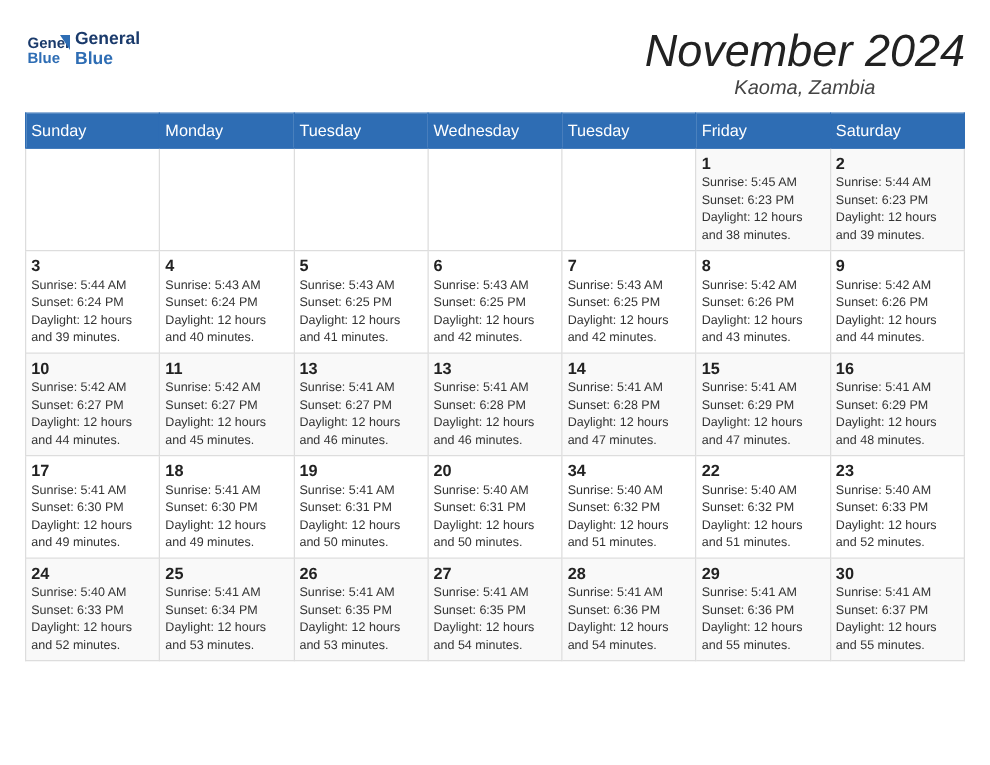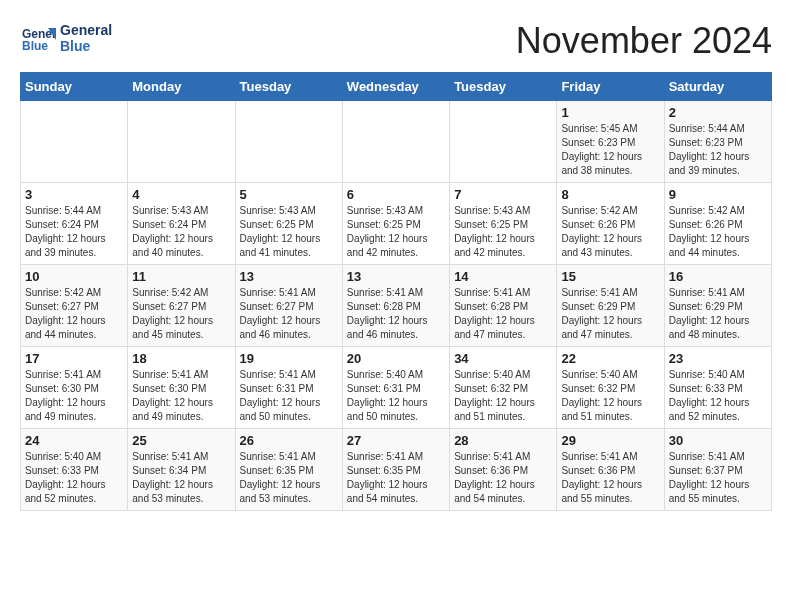--- a/index.html
+++ b/index.html
@@ -20,20 +20,21 @@
       display: flex;
       align-items: center;
       gap: 4px;
     }
     .logo-icon {
       width: 36px;
       height: 36px;
     }
     .title-area {
       text-align: center;
+      font-style: italic;
     }
     .month-title {
       font-size: 36px;
       font-weight: normal;
       color: #222;
     }
     .location-title {
       font-size: 16px;
       color: #444;
     }
@@ -43,21 +44,21 @@
       font-size: 11px;
     }
     thead tr {
       background-color: #2e6db4;
       color: #fff;
     }
     thead th {
       padding: 6px 4px;
       text-align: left;
       font-size: 13px;
-      font-weight: 700;
+      font-weight: 400;
       border: 1px solid #2e6db4;
     }
     tbody tr {
       border-bottom: 1px solid #ccc;
     }
     tbody td {
       vertical-align: top;
       padding: 4px;
       border: 1px solid #ddd;
       height: 80px;
@@ -93,20 +94,21 @@
       <text x="2" y="30" font-size="12" font-weight="bold" fill="#2e6db4">Blue</text>
       <polygon points="28,8 36,8 36,20" fill="#2e6db4"></polygon>
     </svg>
     <div>
       <div style="font-size:14px;font-weight:bold;color:#1a3a6b;">General</div>
       <div style="font-size:14px;font-weight:bold;color:#2e6db4;">Blue</div>
     </div>
   </div>
   <div class="title-area">
     <div class="month-title">November 2024</div>
+    <div class="location-title">Kaoma, Zambia</div>
   </div>
 </div>
 
 <table>
   <thead>
     <tr>
     <th>Sunday</th>
         <th>Monday</th>
         <th>Tuesday</th>
         <th>Wednesday</th>

